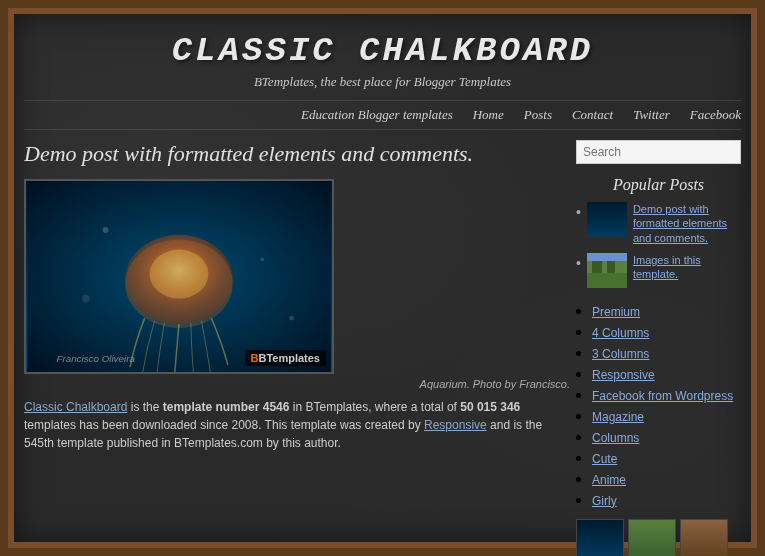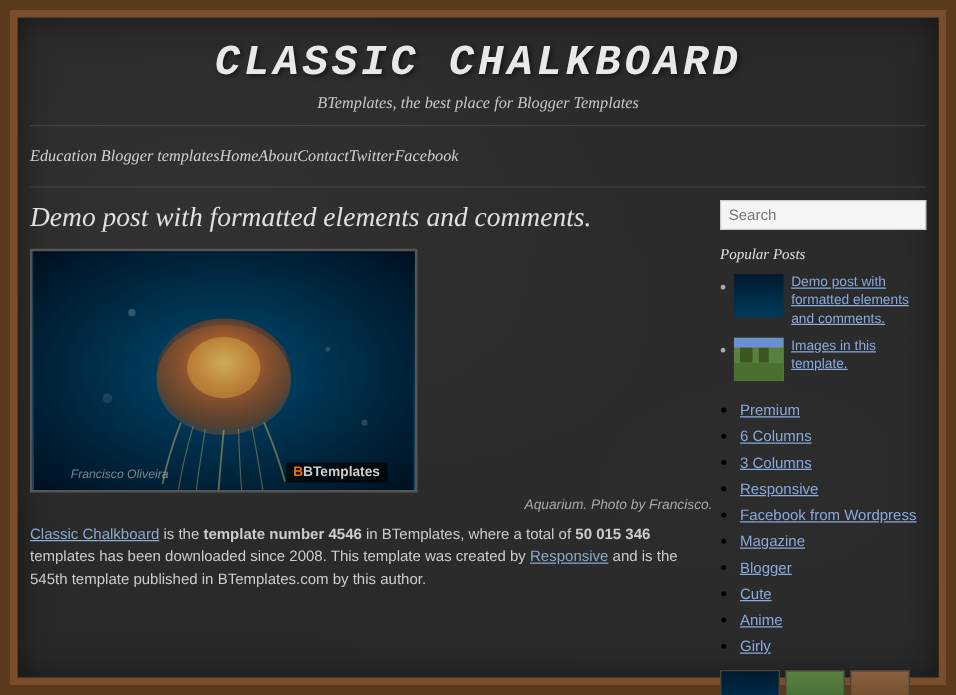--- a/index.html
+++ b/index.html
@@ -44,22 +44,23 @@
       color: #c8c8c8;
       font-size: 13px;
       font-style: italic;
       margin-top: 4px;
       font-family: Georgia, serif;
     }
 
     
     .nav {
       display: flex;
-      justify-content: flex-start;
-      padding: 16px 0;
+      justify-content: flex-end;
+      gap: 20px;
+      padding: 6px 0;
       border-top: 1px solid rgba(255,255,255,0.1);
       border-bottom: 1px solid rgba(255,255,255,0.1);
       margin: 0 10px;
     }
 
     .nav a {
       color: #d0d0d0;
       text-decoration: none;
       font-size: 13px;
       font-family: Georgia, serif;
@@ -117,21 +118,21 @@
       color: #aaa;
       font-size: 11px;
       text-align: right;
       margin-top: 4px;
       font-style: italic;
     }
 
     .btemplates-badge {
       position: absolute;
       bottom: 6px;
-      right: 22px;
+      right: 6px;
       background: rgba(0,0,0,0.7);
       color: #ff6600;
       font-size: 11px;
       padding: 2px 6px;
       font-weight: bold;
     }
 
     .post-text {
       color: #ccc;
       font-size: 12px;
@@ -159,24 +160,25 @@
       padding: 4px 6px;
       background: #f5f5f5;
       border: 1px solid #ccc;
       font-size: 12px;
       color: #0f766e;
       margin-bottom: 12px;
     }
 
     .sidebar-section-title {
       color: #e0e0e0;
-      font-size: 12px;
+      font-size: 16px;
       font-style: italic;
       font-family: Georgia, serif;
       margin-bottom: 8px;
+      text-align: center;
     }
 
     .popular-posts {
       margin-bottom: 14px;
     }
 
     .popular-post-item {
       display: flex;
       gap: 6px;
       margin-bottom: 8px;
@@ -248,21 +250,21 @@
 <div class="chalkboard">
 
   <div class="header">
     <div class="site-title">CLASSIC CHALKBOARD</div>
     <div class="site-subtitle">BTemplates, the best place for Blogger Templates</div>
   </div>
 
   <nav class="nav">
     <a href="#">Education Blogger templates</a>
     <a href="#">Home</a>
-    <a href="#">About</a>
+    <a href="#">Posts</a>
     <a href="#">Contact</a>
     <a href="#">Twitter</a>
     <a href="#">Facebook</a>
   </nav>
 
   <div class="content-area">
 
     <div class="main-content">
 
       <div class="post-title">Demo post with formatted elements and comments.</div>
@@ -346,26 +348,26 @@
               </svg>
             </div>
           </div>
           <a href="#" class="popular-post-link">Images in this template.</a>
         </div>
       </div>
 
       <div class="sidebar-links-section">
         <ul>
           <li><a href="#">Premium</a></li>
-          <li><a href="#">6 Columns</a></li>
+          <li><a href="#">4 Columns</a></li>
           <li><a href="#">3 Columns</a></li>
           <li><a href="#">Responsive</a></li>
           <li><a href="#">Facebook from Wordpress</a></li>
           <li><a href="#">Magazine</a></li>
-          <li><a href="#">Blogger</a></li>
+          <li><a href="#">Columns</a></li>
           <li><a href="#">Cute</a></li>
           <li><a href="#">Anime</a></li>
           <li><a href="#">Girly</a></li>
         </ul>
       </div>
 
       <div class="bottom-thumbs">
         <div class="bottom-thumb" style="background:linear-gradient(180deg,#001a2e,#003a5e);"></div>
         <div class="bottom-thumb" style="background:linear-gradient(180deg,#5a8040,#3a6030);"></div>
         <div class="bottom-thumb" style="background:linear-gradient(180deg,#8a6040,#604020);"></div>

